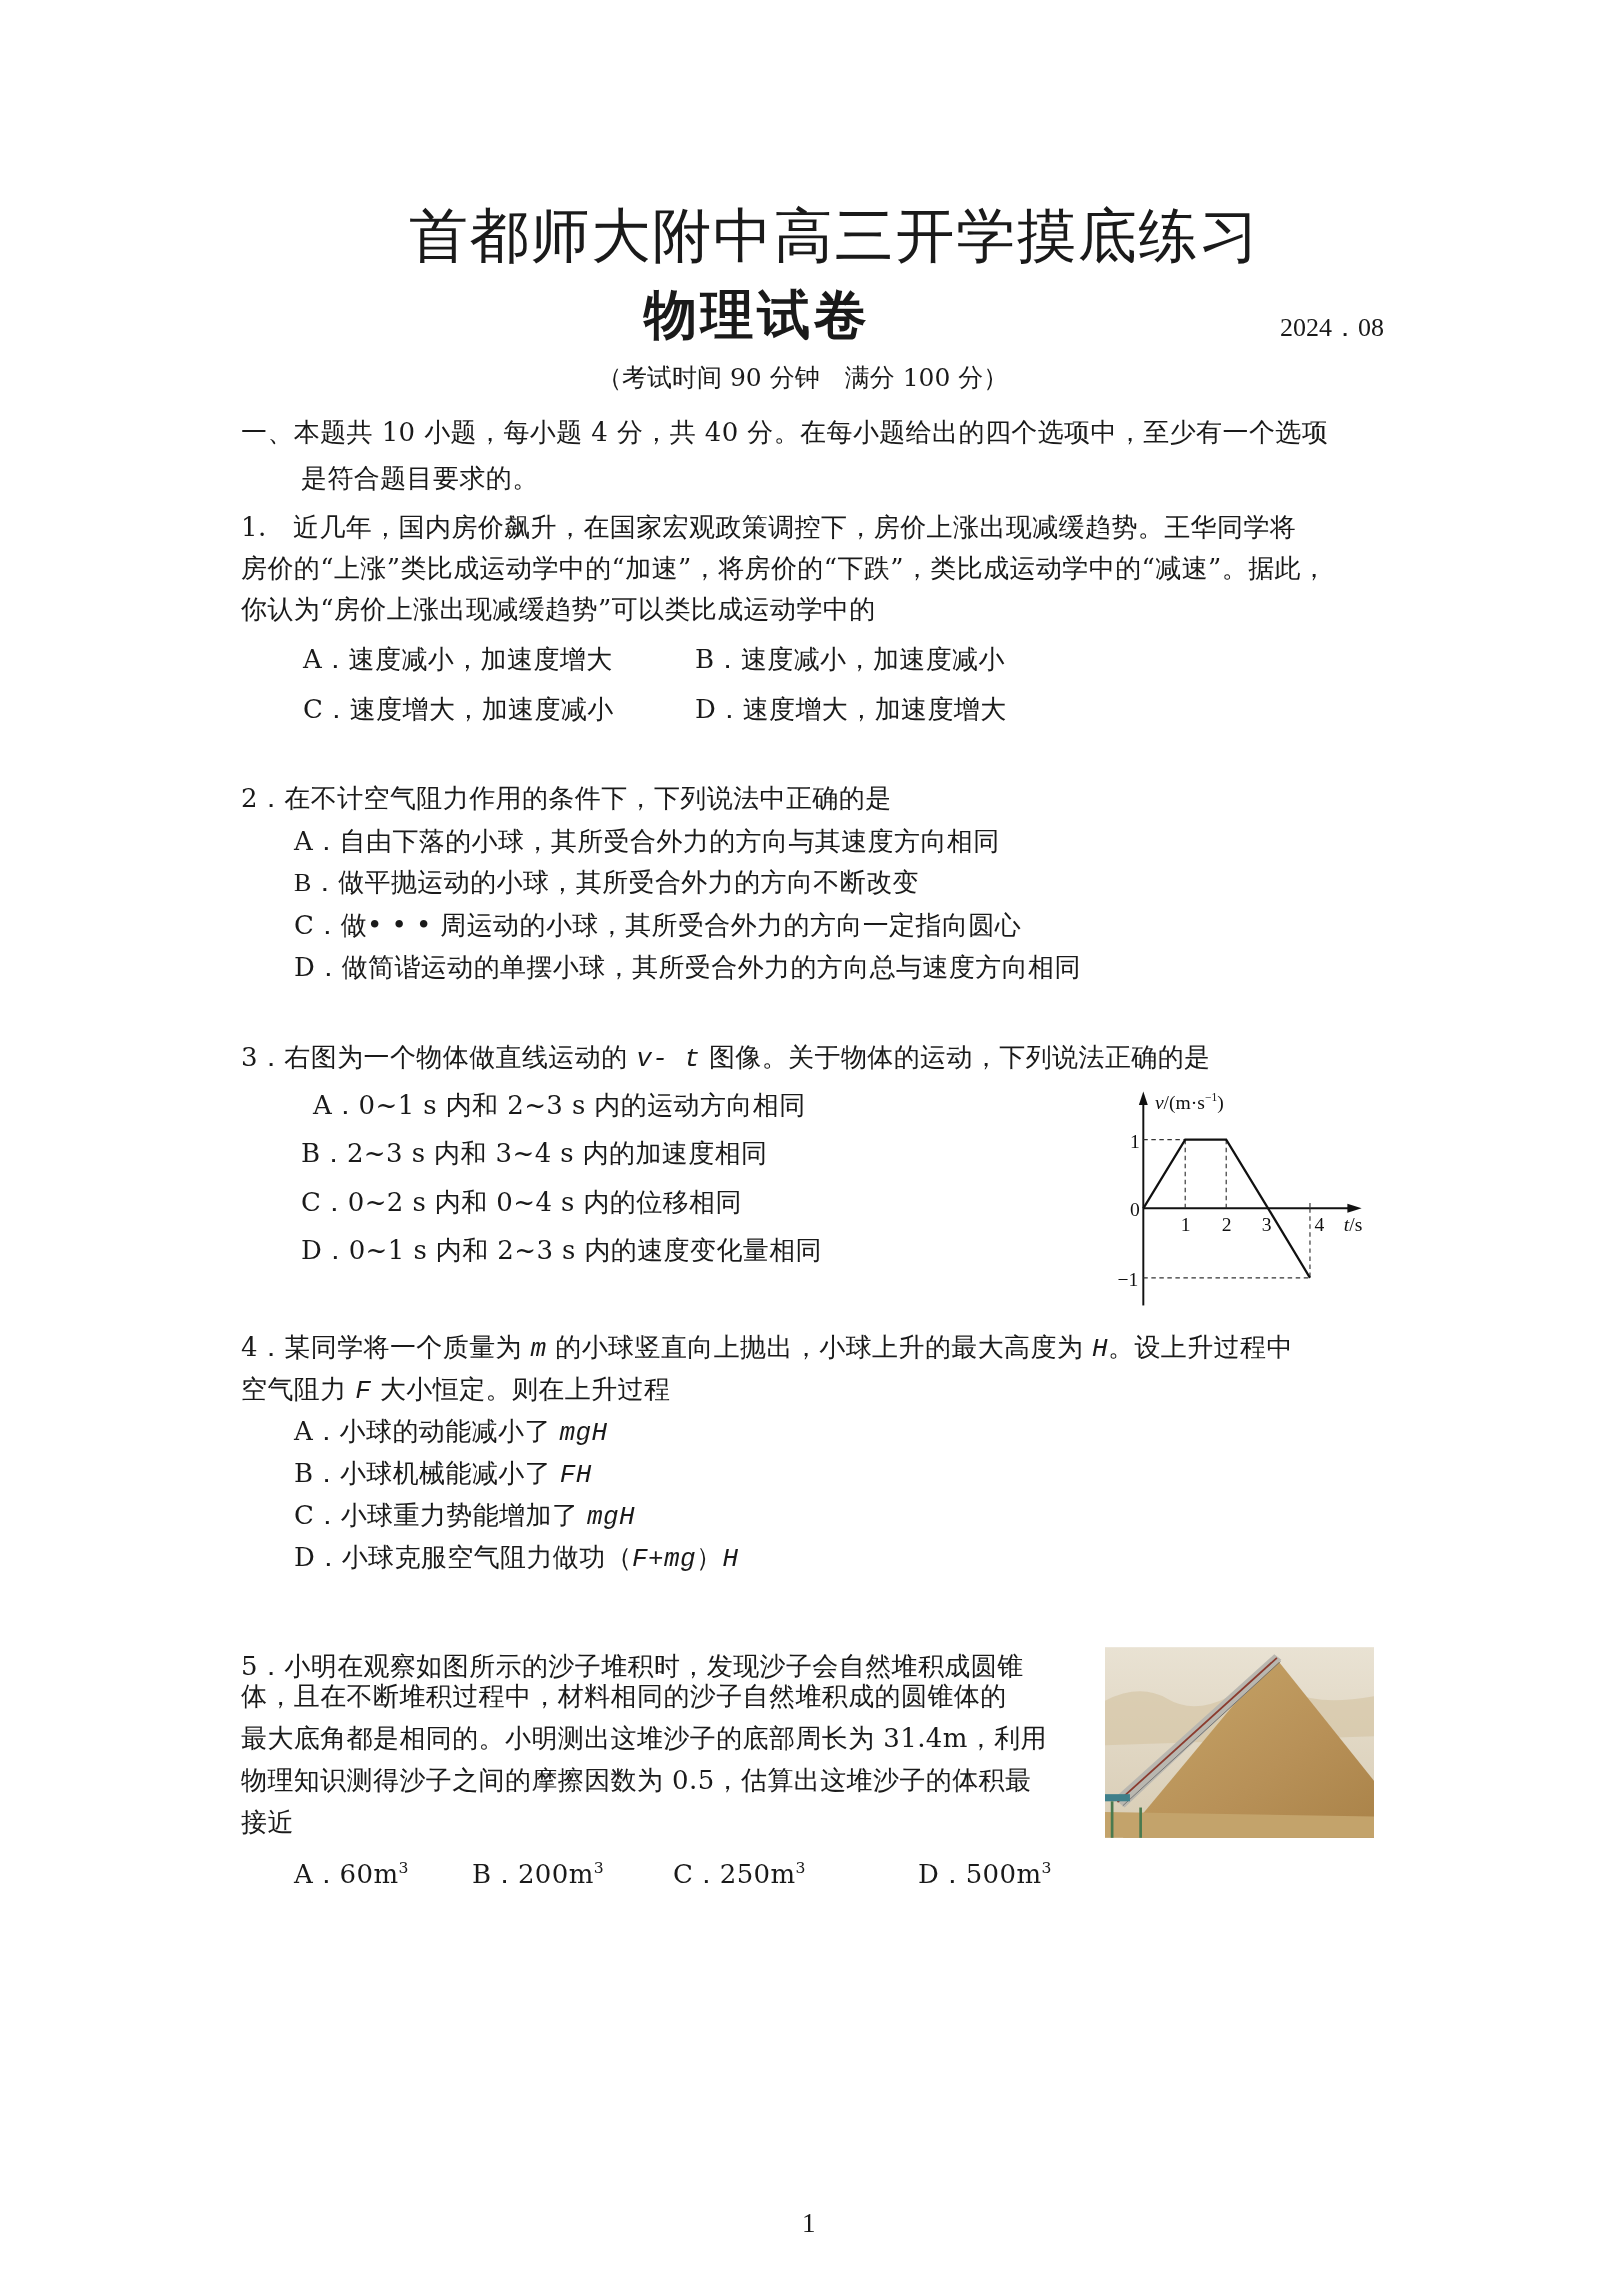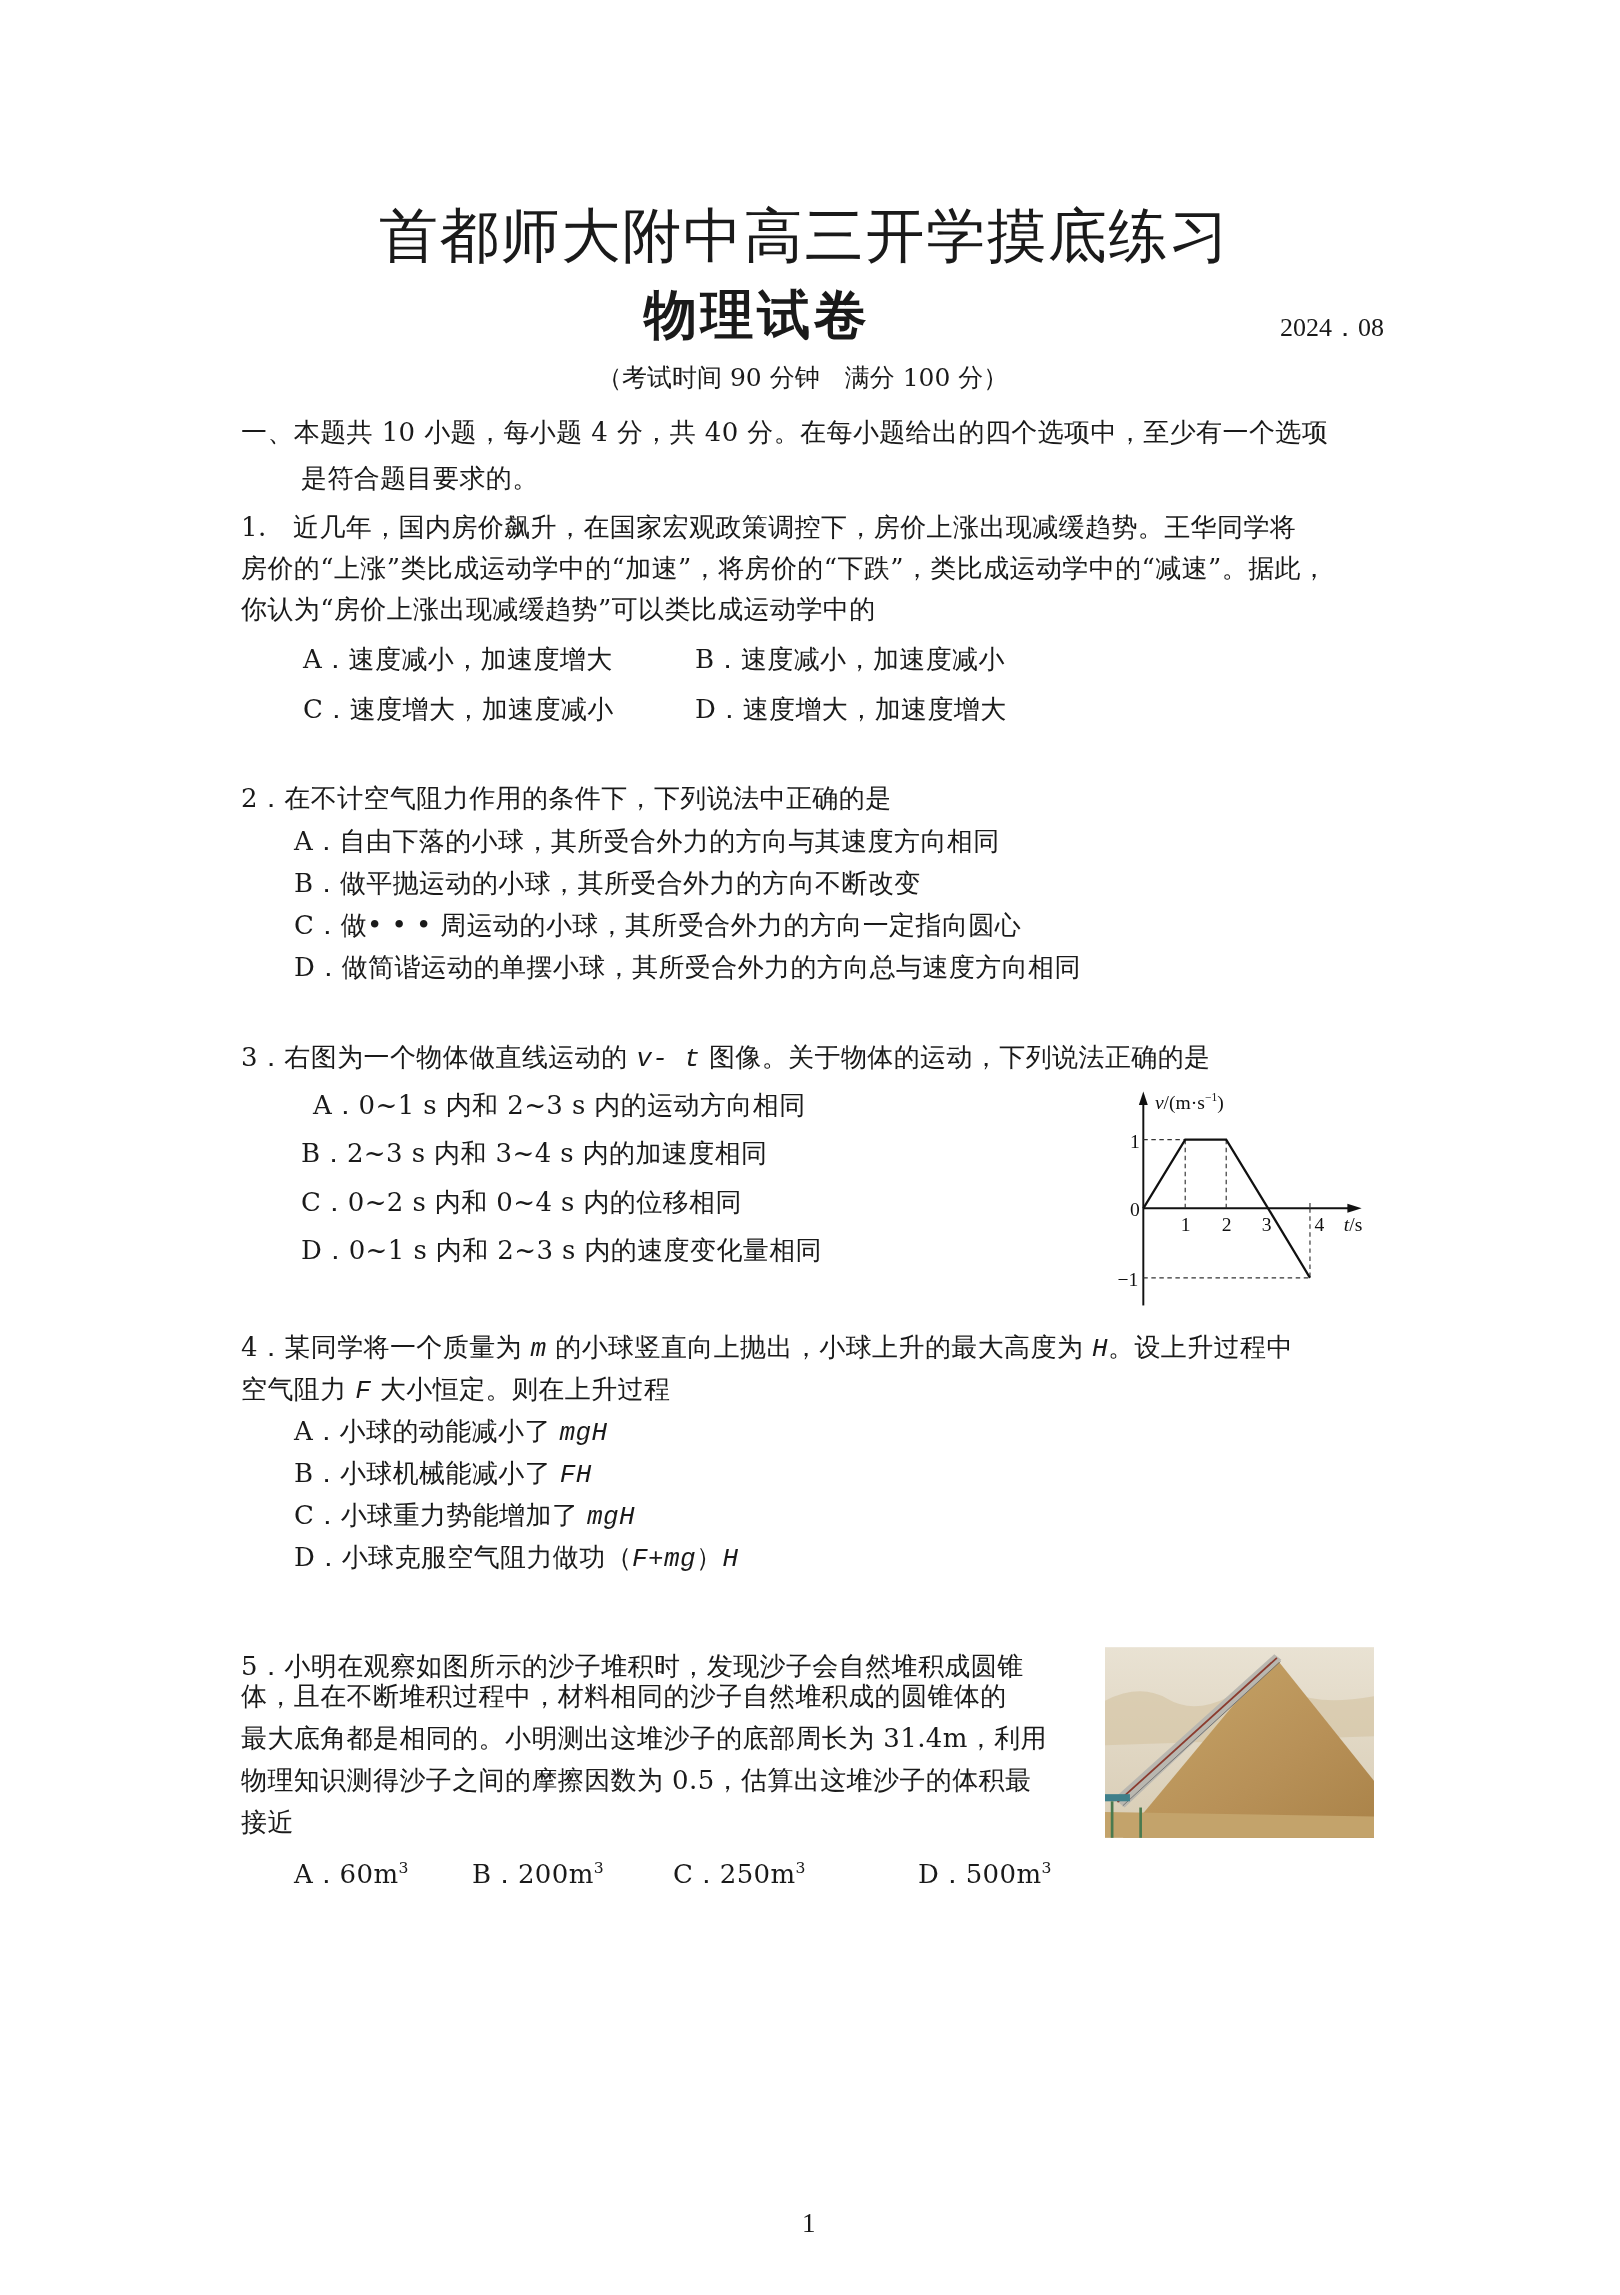--- a/index.html
+++ b/index.html
@@ -1,19 +1,19 @@
 <!DOCTYPE html>
 <html style="font-size:14.3px"><head>
 <meta charset="utf-8">
 <style>
   html, body { margin:0; padding:0; background:#ffffff; }
   body { width:1621px; height:2295px; position:relative; overflow:hidden;
          font-family:"DejaVu Serif","Liberation Serif",serif; color:#1a1a1a; }
   .ln { position:absolute; white-space:nowrap; font-size:26px; line-height:32px; letter-spacing:0.4px; }
-  .title { position:absolute; font-size:59px; line-height:71px; left:379px; top:200px; letter-spacing:1.8px; font-family:"DejaVu Serif",serif;text-align:right; }
+  .title { position:absolute; font-size:59px; line-height:71px; left:409px; top:200px; letter-spacing:1.8px; font-family:"DejaVu Serif",serif;text-align:right; }
   .subtitle { position:absolute; font-size:53px; line-height:64px; left:644px; top:283px; font-weight:bold; letter-spacing:3.6px; font-family:"DejaVu Sans",sans-serif; }
   .date { position:absolute; font-size:26px; left:1236px; top:310px; font-family:"Liberation Serif",serif;margin-left:44px; }
   .note { position:absolute; font-size:25px; left:597px; top:361px; font-family:"DejaVu Serif",serif; }
   .i { font-style:italic; font-family:Liberation Mono, monospace; }
   sup { font-size:0.6em; vertical-align:super; line-height:0; }
   .graph { position:absolute; left:1105px; top:1078px; width:303px; height:241px; }
   .photo { position:absolute; left:1105px; top:1647px; width:269px; height:191px; overflow:hidden; }
   .pagenum { position:absolute; left:802px; top:2208px; font-size:27px; font-family:"Liberation Serif",serif; }
 </style>
 </head>
@@ -33,21 +33,21 @@
   <div class="ln" style="left:241px;top:593px;">你认为“房价上涨出现减缓趋势”可以类比成运动学中的</div>
   <div class="ln" style="left:303px;top:643px;"><span>A．</span><span>速度减小，加速度增大</span></div>
   <div class="ln" style="left:695px;top:643px;"><span>B．</span><span>速度减小，加速度减小</span></div>
   <div class="ln" style="left:303px;top:693px;"><span>C．</span><span>速度增大，加速度减小</span></div>
   <div class="ln" style="left:695px;top:693px;"><span>D．</span><span>速度增大，加速度增大</span></div>
 </div>
 
 <div>
   <div class="ln" style="left:241px;top:782px;">2．在不计空气阻力作用的条件下，下列说法中正确的是</div>
   <div class="ln" style="left:294px;top:825px;"><span>A．</span><span>自由下落的小球，其所受合外力的方向与其速度方向相同</span></div>
-  <div class="ln" style="left:294px;top:867px;"><span>B．</span><span>做平抛运动的小球，其所受合外力的方向不断改变</span></div>
+  <div class="ln" style="left:294px;top:867px;font-family:Liberation Serif, serif;"><span>B．</span><span>做平抛运动的小球，其所受合外力的方向不断改变</span></div>
   <div class="ln" style="left:294px;top:909px;"><span>C．</span><span>做• • • 周运动的小球，其所受合外力的方向一定指向圆心</span></div>
   <div class="ln" style="left:294px;top:951px;"><span>D．</span><span>做简谐运动的单摆小球，其所受合外力的方向总与速度方向相同</span></div>
 </div>
 
 <div>
   <div class="ln" style="left:241px;top:1041px;"><span>3．右图为一个物体做直线运动的 </span><span class="i">v- t</span><span> 图像。关于物体的运动，下列说法正确的是</span></div>
   <div class="ln" style="left:313px;top:1089px;"><span>A．</span><span>0~1 s 内和 2~3 s 内的运动方向相同</span></div>
   <div class="ln" style="left:301px;top:1137px;"><span>B．</span><span>2~3 s 内和 3~4 s 内的加速度相同</span></div>
   <div class="ln" style="left:301px;top:1186px;"><span>C．</span><span>0~2 s 内和 0~4 s 内的位移相同</span></div>
   <div class="ln" style="left:301px;top:1234px;"><span>D．</span><span>0~1 s 内和 2~3 s 内的速度变化量相同</span></div>

